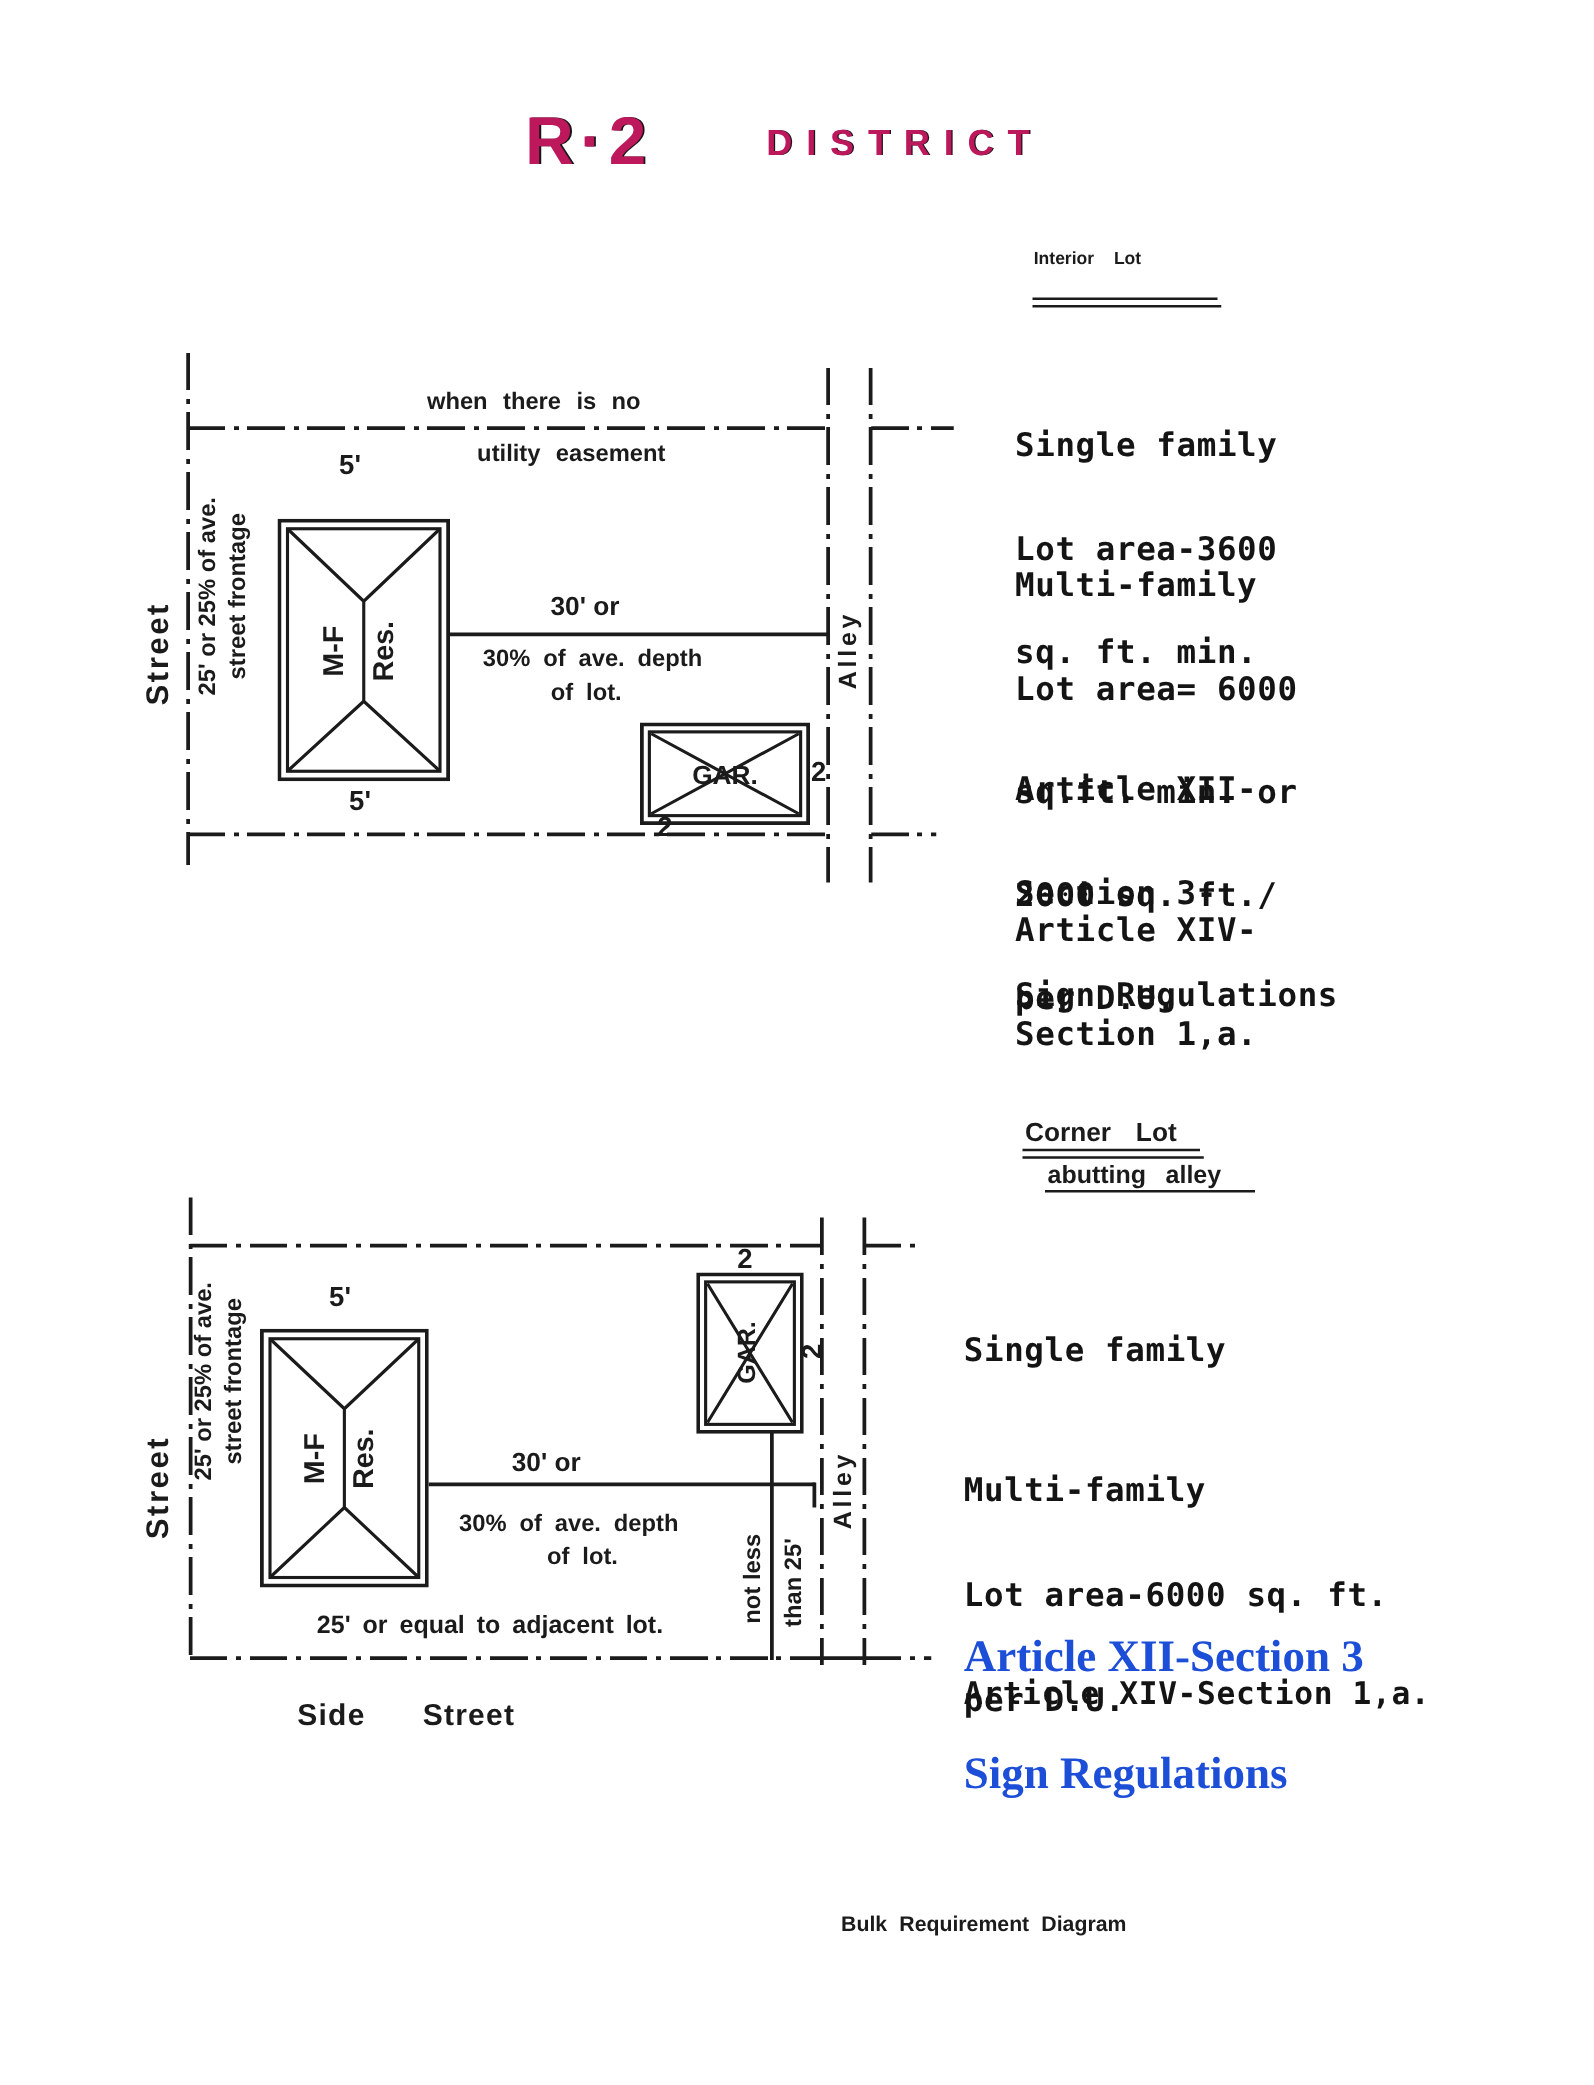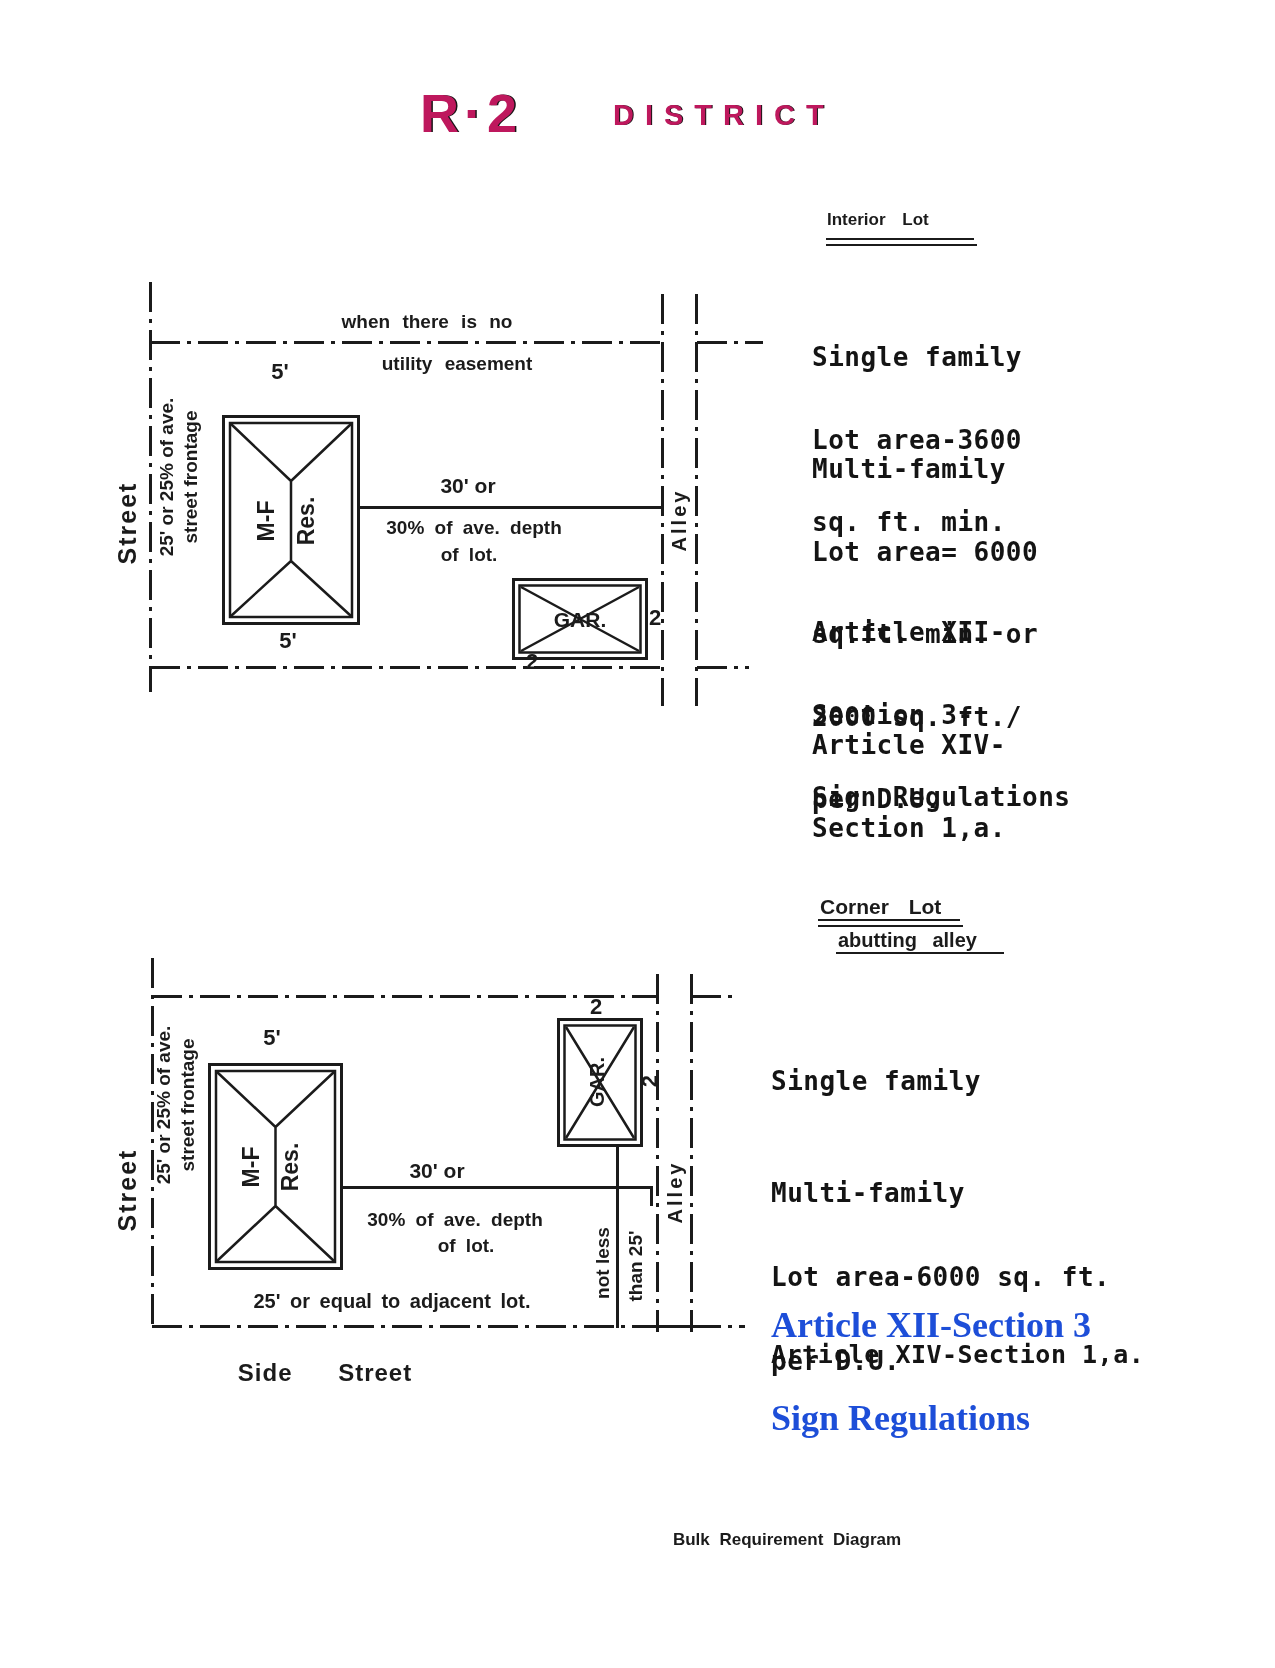--- a/index.html
+++ b/index.html
@@ -30,21 +30,21 @@
   .bigtitle{position:absolute;font-weight:bold;color:#be185d;text-shadow:1.5px 0 0 #161616;}
 </style>
 </head>
 <body>
 
 <div id="page">
 
   <div class="bigtitle" style="left:420px;top:82px;font-size:54px;letter-spacing:5px;">R·2</div>
   <div class="bigtitle" style="left:597px;top:99px;font-size:29px;letter-spacing:11px;text-shadow:1px 0 0 #161616;margin-left:16px;">DISTRICT</div>
 
-  <div class="hd" style="left:827px;top:210px;font-size:17px;word-spacing:12px;">Interior  Lot</div>
+  <div class="hd" style="left:827px;top:198px;font-size:14px;word-spacing:12px;">Interior  Lot</div>
   <div class="rule" style="left:826px;top:238px;width:148px;"></div>
   <div class="rule" style="left:826px;top:244px;width:151px;"></div>
 
   <div class="mono" style="left:812px;top:289px;">
     <div>Single family</div>
     <div>Lot area-3600</div>
     <div>sq. ft. min.</div>
   </div>
   <div class="mono" style="left:812px;top:401px;">
     <div>Multi-family</div>

